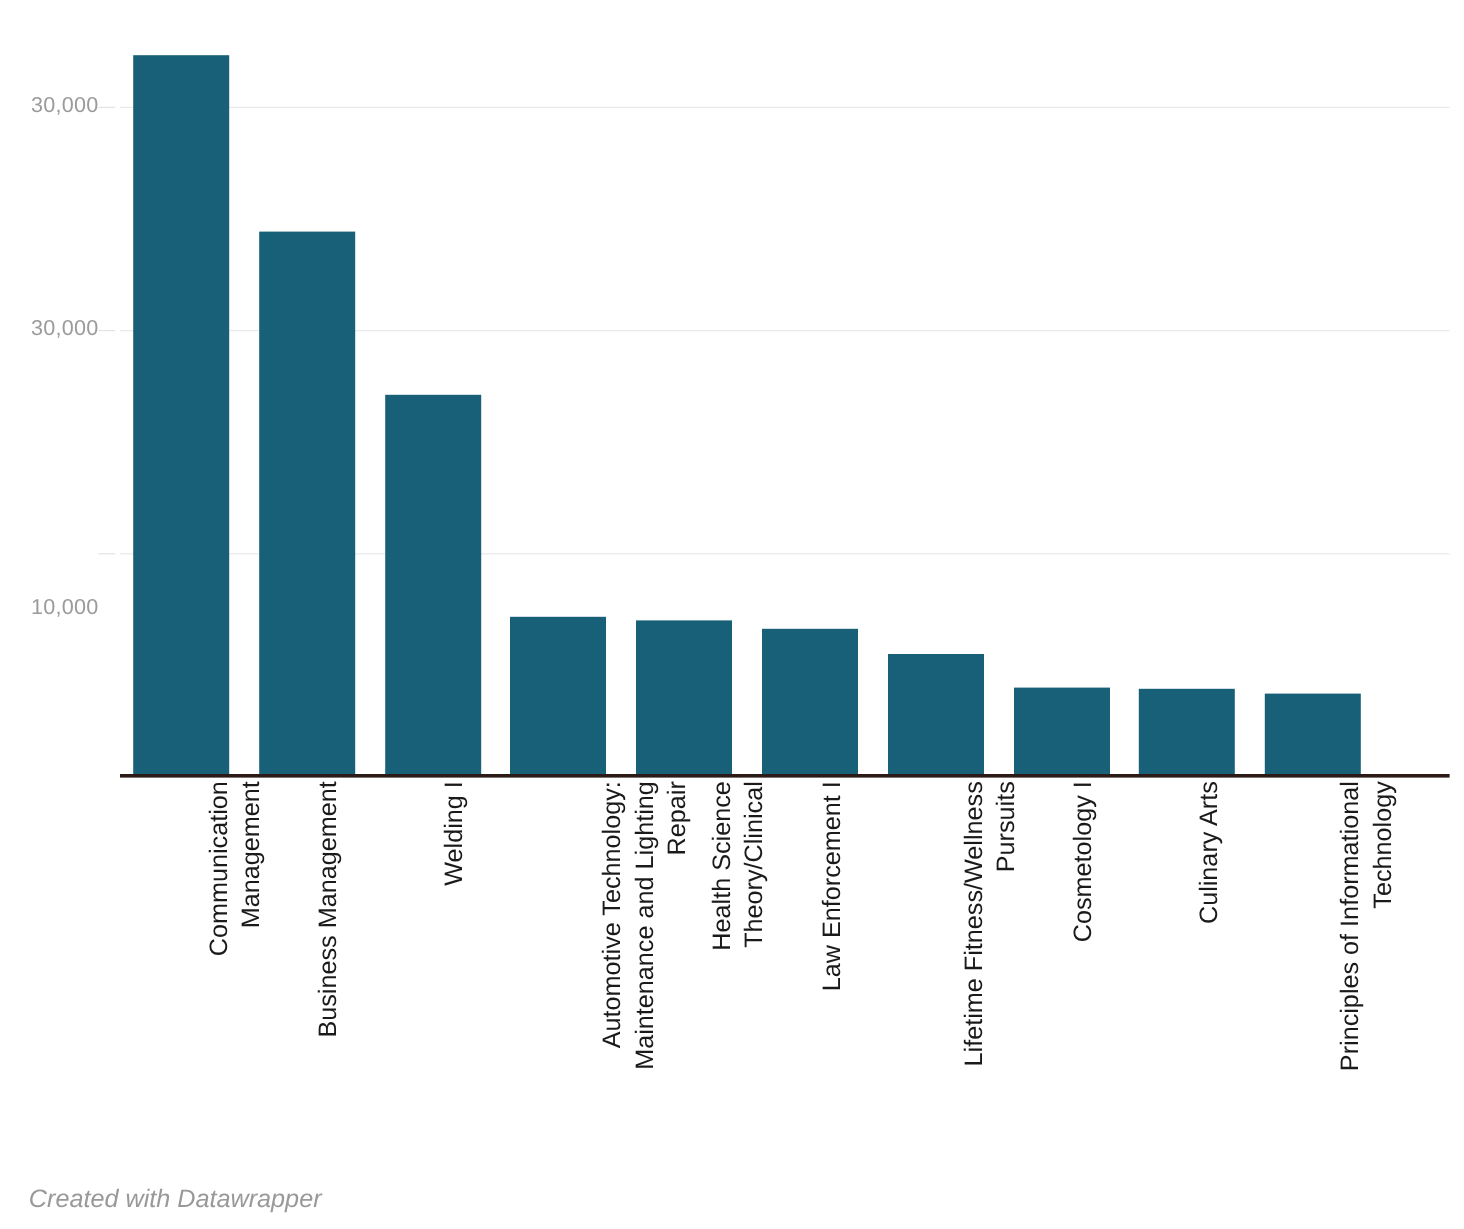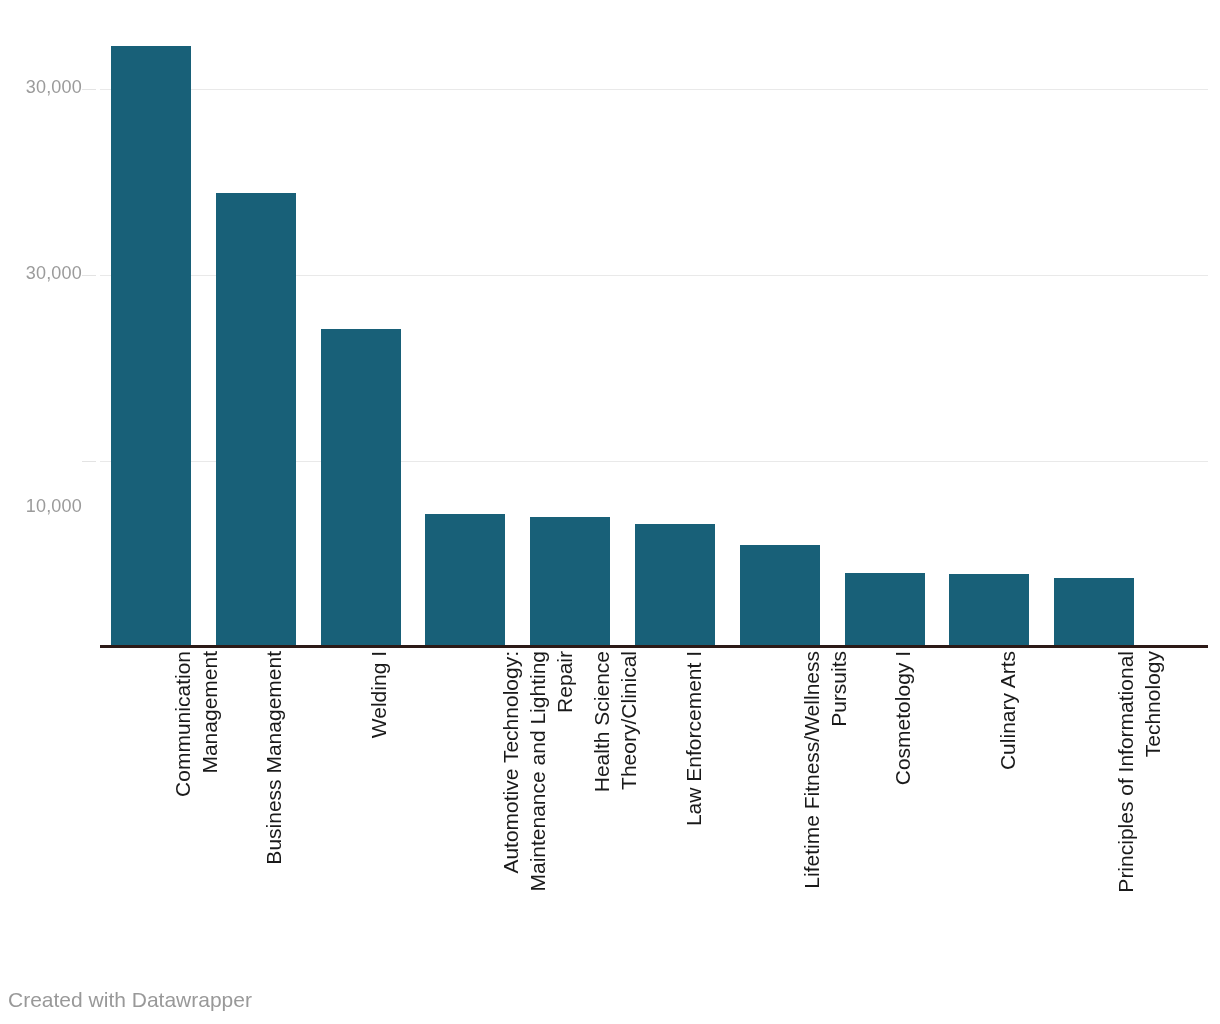--- a/index.html
+++ b/index.html
@@ -109,25 +109,26 @@
     text-align: right;
     direction: ltr;
   }
   .x-label .line {
     display: block;
   }
 
   
   .footer {
     position: absolute;
-    left: 8px;
+    left: 24px;
     bottom: 14px;
     color: #999999;
     font-size: 21px;
     line-height: 1;
+    font-style: italic;
   }
 </style>
 </head>
 <body>
 
 <div id="chart-root">
 
   <div class="y-axis-labels">
       <div class="y-label" style="top: 450.08px; margin-top: 47px;">10,000</div>
       <div class="y-label" style="top: 264.161px;">30,000</div>

